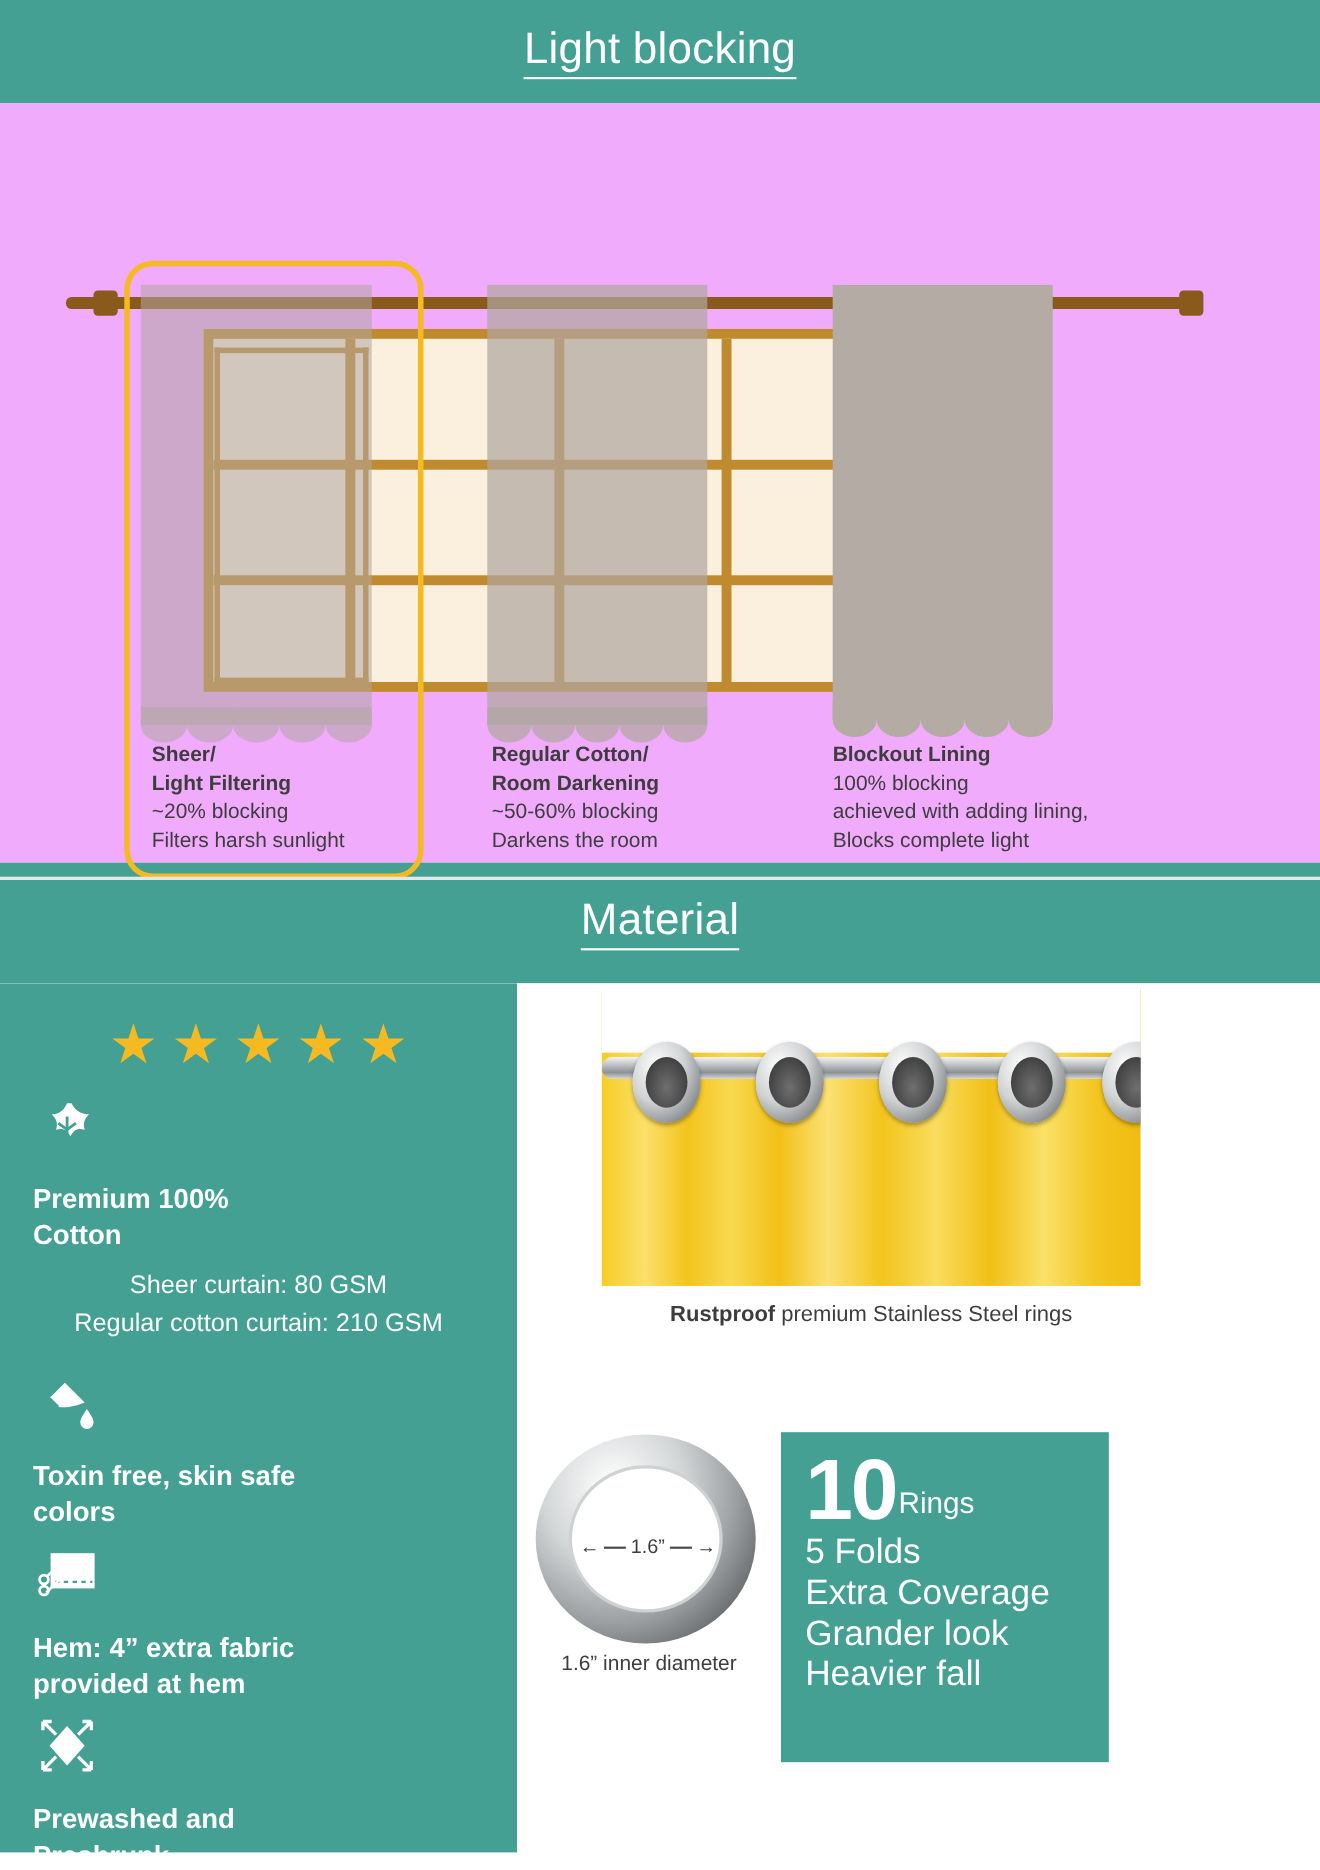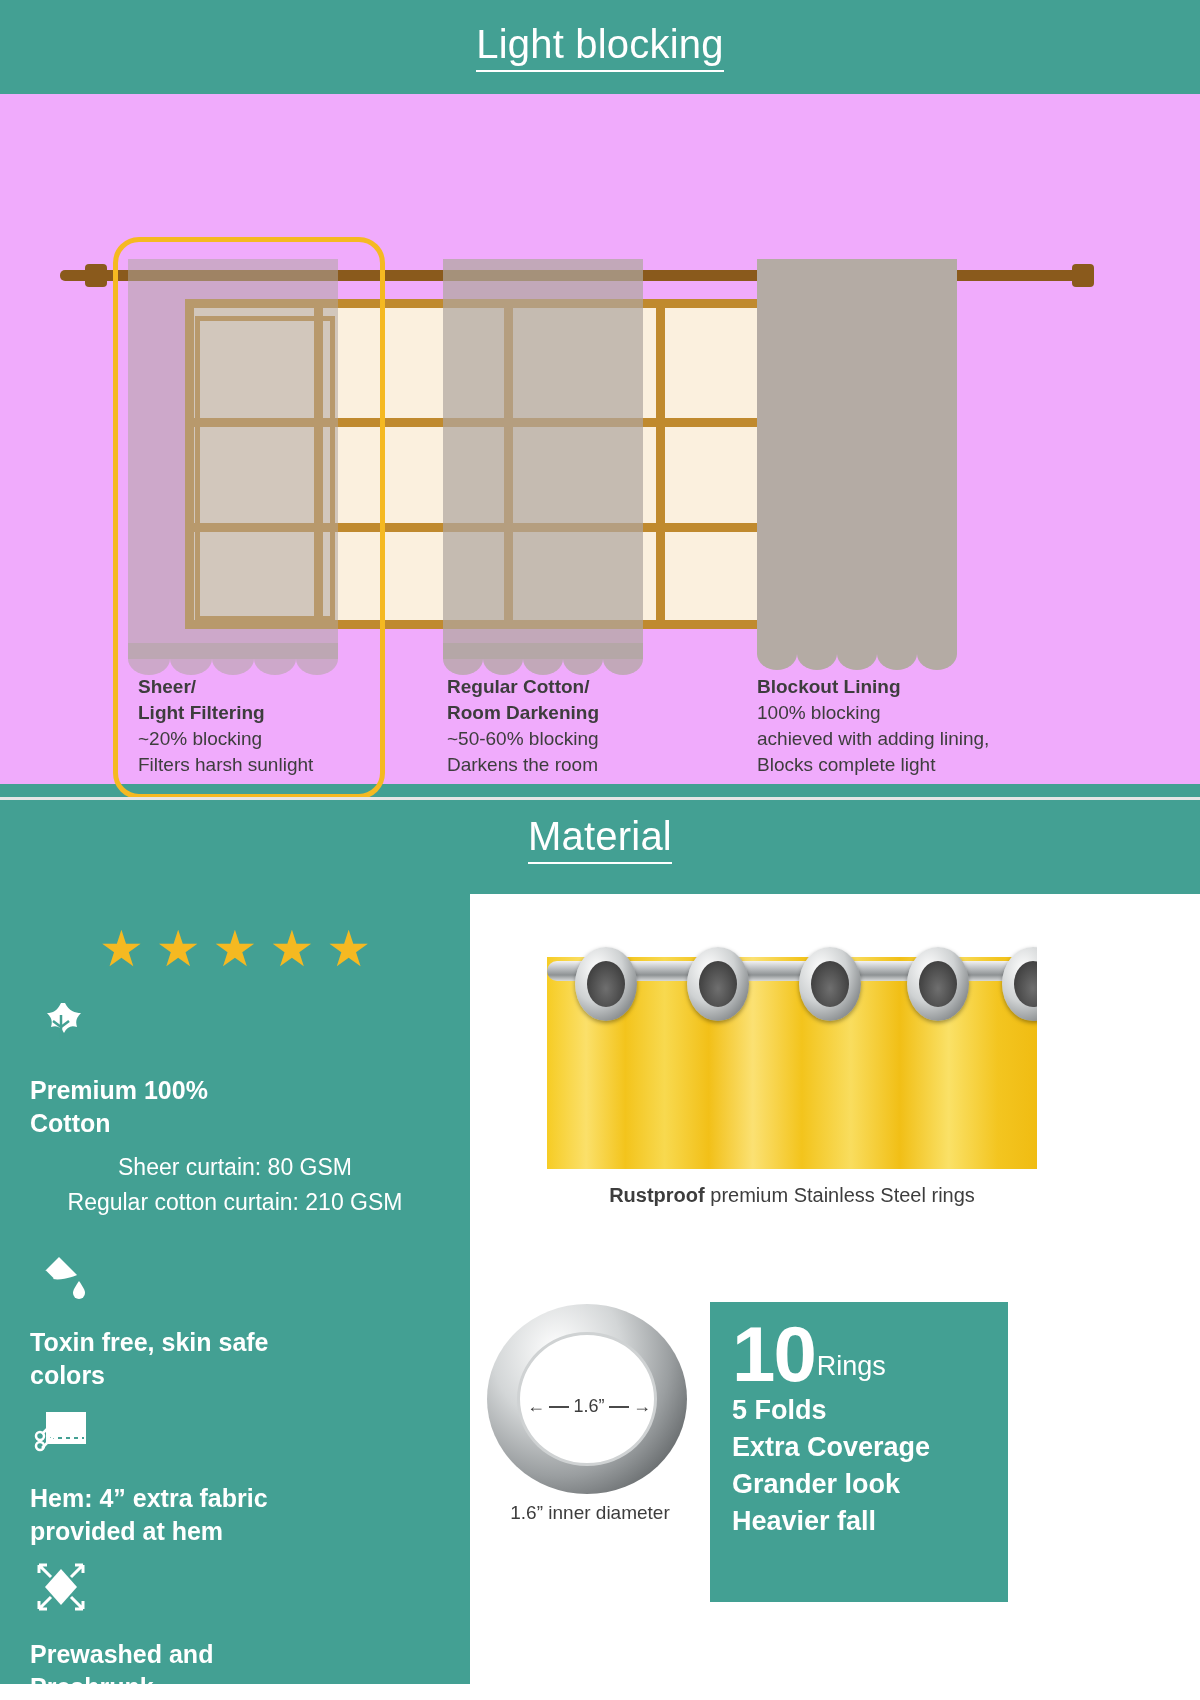--- a/index.html
+++ b/index.html
@@ -176,21 +176,21 @@
 
   
   #rings-box{
     position:absolute;left:710px;top:408px;width:298px;height:300px;
     background:#43a093;color:#ffffff;box-sizing:border-box;padding:16px 22px;
   }
   #rings-box .headline{display:flex;align-items:flex-end;}
   #rings-box .num{font-size:78px;line-height:72px;font-weight:bold;letter-spacing:-2px;}
   #rings-box .num-label{font-size:27px;line-height:36px;padding-bottom:6px;padding-left:2px;}
   #rings-box ul{list-style:none;margin:2px 0 0 0;padding:0;}
-  #rings-box li{font-size:27px;line-height:37px;font-weight:bold;}
+  #rings-box li{font-size:32px;line-height:37px;}
 </style>
 </head>
 <body>
 
 <div class="band" id="sec-light-band">
   <div class="band-title">Light blocking</div>
 </div>
 
 <div id="light-stage">
 

